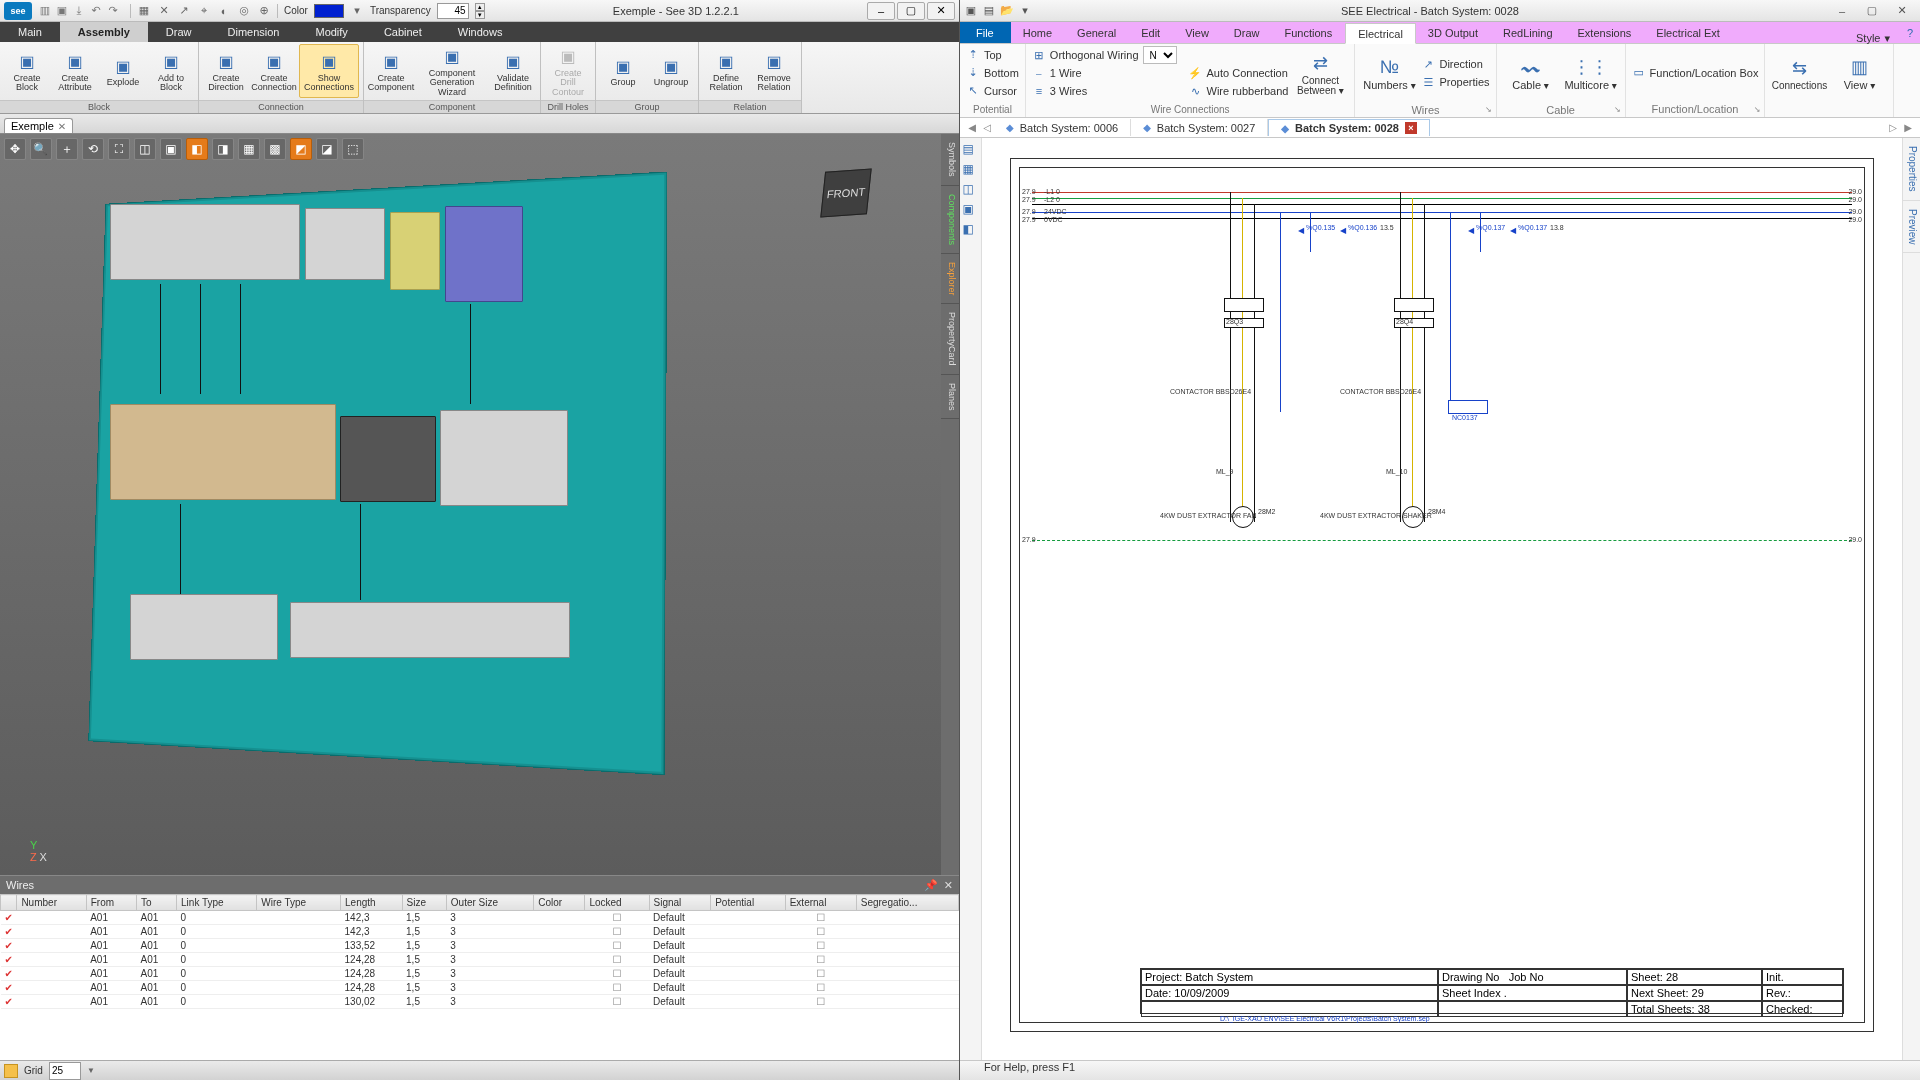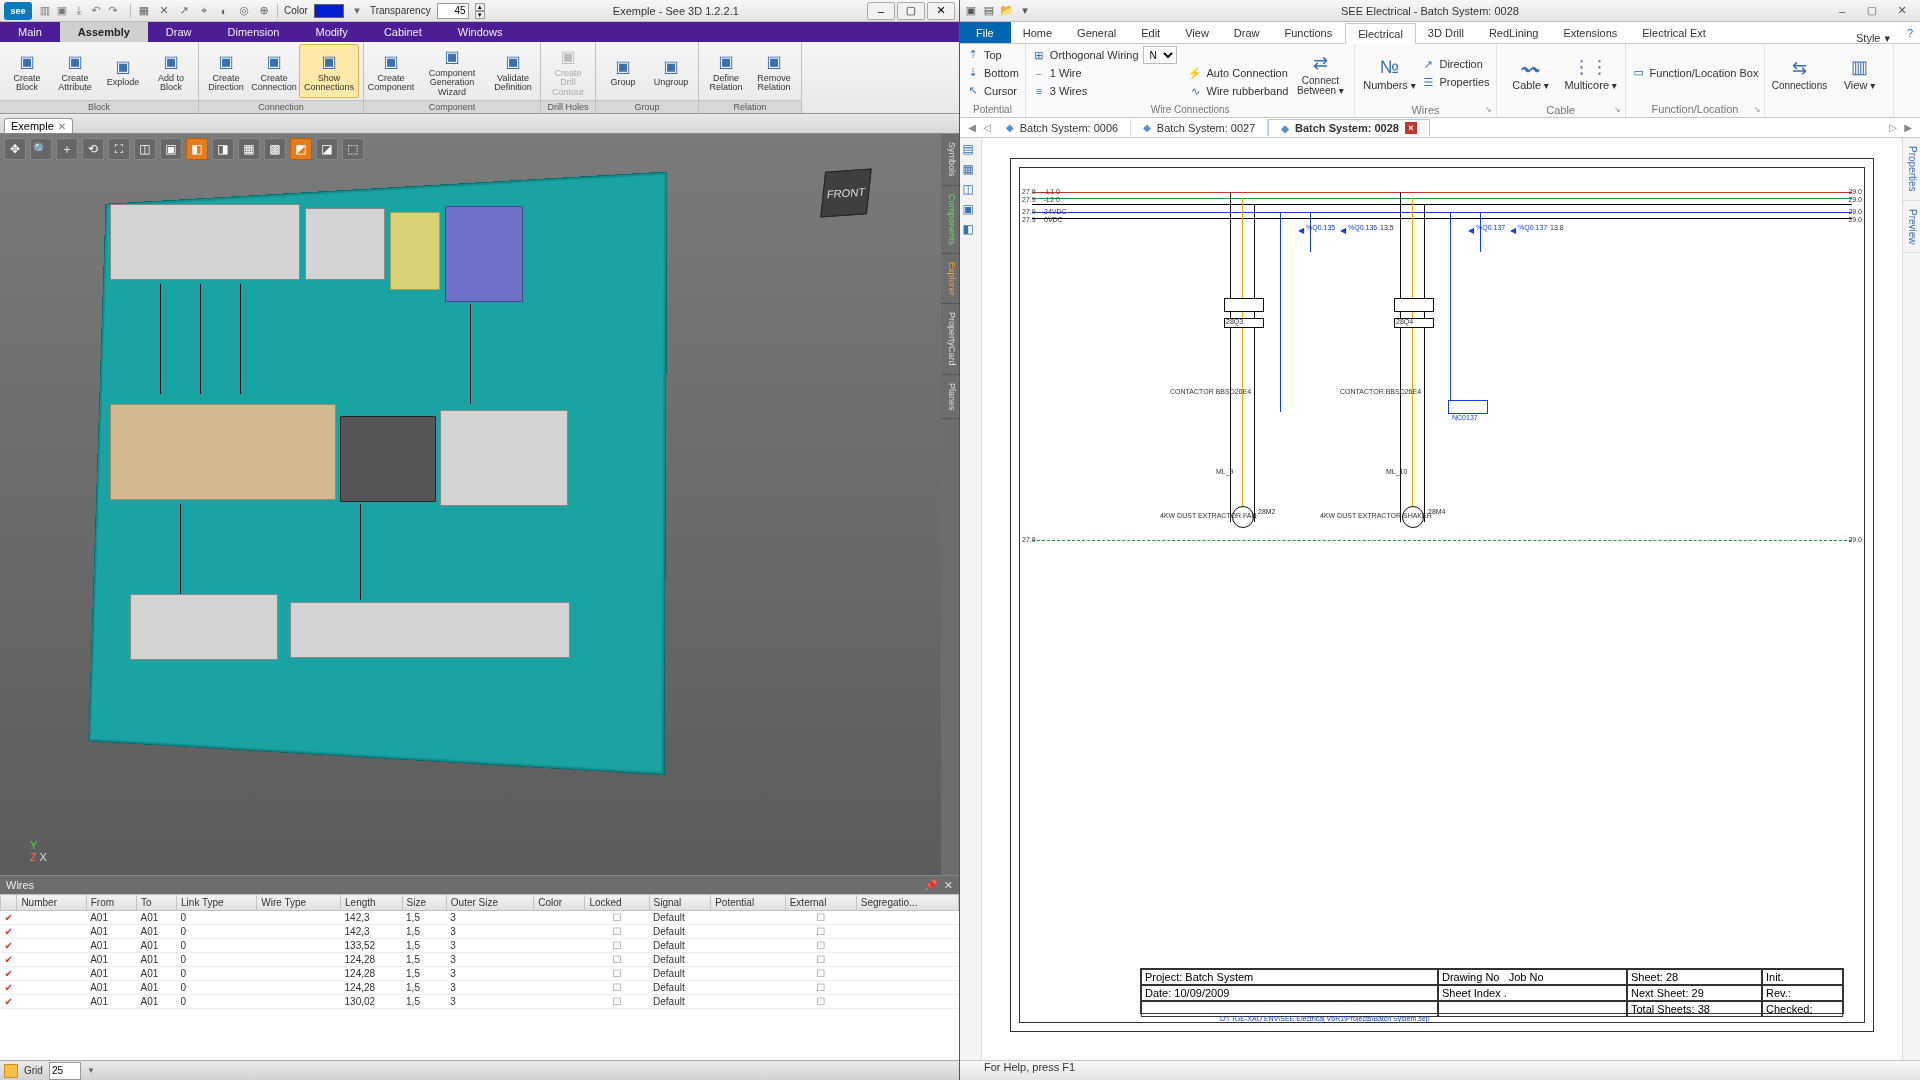--- a/index.html
+++ b/index.html
@@ -19,21 +19,21 @@
 .l-tb-tools label{font-size:10px;color:#333;}
 .l-tb-tools .swatch{width:30px;height:14px;background:#0020d0;border:1px solid #666;}
 .l-tb-tools .numbox{width:32px;height:16px;border:1px solid #999;background:#fff;font-size:10px;padding:0 2px;display:flex;align-items:center;justify-content:flex-end;}
 .l-tb-tools .spin{width:10px;height:16px;display:flex;flex-direction:column;}
 .l-tb-tools .spin span{flex:1;border:1px solid #999;background:#eee;font-size:6px;display:flex;align-items:center;justify-content:center;}
 .l-title { flex:1; text-align:center; font-size:11px; color:#333; }
 .l-winbtns { display:flex; gap:2px; }
 .l-winbtns div{ width:28px;height:18px;display:flex;align-items:center;justify-content:center;border:1px solid #aaa;background:#f2f2f2;border-radius:2px;font-size:11px;}
 .l-winbtns div:last-child{background:#f2f2f2;}
 
-.l-menubar { height:20px; background:#4c1d95; display:flex; }
+.l-menubar { height:20px; background:#404040; display:flex; }
 .l-menubar .mi{ padding:0 18px;color:#eee;font-size:11px;display:flex;align-items:center;height:100%;}
 .l-menubar .mi.active{ background:#cfcfcf;color:#222;font-weight:bold; }
 
 .l-ribbon { height:72px; background:linear-gradient(#f6f6f6,#e8e8e8); display:flex; border-bottom:1px solid #9a9a9a; }
 .l-rg{ display:flex;flex-direction:column;border-right:1px solid #c0c0c0; }
 .l-rg-body{flex:1;display:flex;align-items:center;padding:2px 4px;gap:2px;}
 .l-rg-title{height:14px;background:#d7d7d7;color:#555;font-size:9px;display:flex;align-items:center;justify-content:center;border-top:1px solid #c5c5c5;}
 .l-rbtn{display:flex;flex-direction:column;align-items:center;justify-content:center;width:46px;height:54px;padding:1px;border-radius:2px;}
 .l-rbtn.wide{width:60px;}
 .l-rbtn.xwide{width:72px;}
@@ -84,21 +84,21 @@
 .l-status .num{width:32px;height:18px;border:1px solid #999;background:#fff;font-size:10px;padding:8px 2px;}
 
 
 .r-titlebar{height:22px;background:linear-gradient(#f7f7f7,#e4e4e4);display:flex;align-items:center;padding:0 4px;border-bottom:1px solid #bbb;}
 .r-qat{display:flex;gap:4px;}
 .r-qat span{width:14px;height:14px;color:#555;font-size:11px;display:flex;align-items:center;justify-content:center;}
 .r-title{flex:1;text-align:center;font-size:11px;color:#333;}
 .r-winbtns{display:flex;gap:2px;}
 .r-winbtns div{width:28px;height:18px;display:flex;align-items:center;justify-content:center;font-size:11px;color:#555;}
 
-.r-menubar{height:22px;background:#ffffff;display:flex;align-items:stretch;border-bottom:1px solid #c8c8c8;}
+.r-menubar{height:22px;background:#f0abfc;display:flex;align-items:stretch;border-bottom:1px solid #c8c8c8;}
 .r-menubar .mi{padding:0 12px;font-size:11px;color:#333;display:flex;align-items:center;border-right:1px solid transparent;}
 .r-menubar .mi.file{background:#0066b3;color:#fff;padding:0 16px;}
 .r-menubar .mi.active{background:#fff;border:1px solid #c8c8c8;border-bottom:1px solid #fff;position:relative;top:1px;}
 .r-menubar .style{margin-left:auto;padding:0 10px;font-size:11px;color:#333;display:flex;align-items:center;gap:4px;margin-top:11px;}
 .r-menubar .help{width:20px;display:flex;align-items:center;justify-content:center;color:#2b6cb0;}
 
 .r-ribbon{height:74px;background:#fafafa;display:flex;border-bottom:1px solid #c8c8c8;}
 .r-rg{display:flex;flex-direction:column;border-right:1px solid #e2e2e2;}
 .r-rg-body{flex:1;display:flex;padding:2px 6px;gap:4px;align-items:center;}
 .r-rg-title{height:16px;color:#777;font-size:10px;display:flex;align-items:center;justify-content:center;padding:0 6px;position:relative;}
@@ -530,21 +530,21 @@
   <div class="r-menubar">
     <div class="mi file">File</div>
     <div id="r-menus" style="display:flex">
         <div class="mi">Home</div>
         <div class="mi">General</div>
         <div class="mi">Edit</div>
         <div class="mi">View</div>
         <div class="mi">Draw</div>
         <div class="mi">Functions</div>
         <div class="mi active">Electrical</div>
-        <div class="mi">3D Drill</div>
+        <div class="mi">3D Output</div>
         <div class="mi">RedLining</div>
         <div class="mi">Extensions</div>
         <div class="mi">Electrical Ext</div>
       </div>
     <div class="style">
         <span>Style</span>
         <span>▾</span>
       </div>
     <div class="help">?</div>
   </div>

